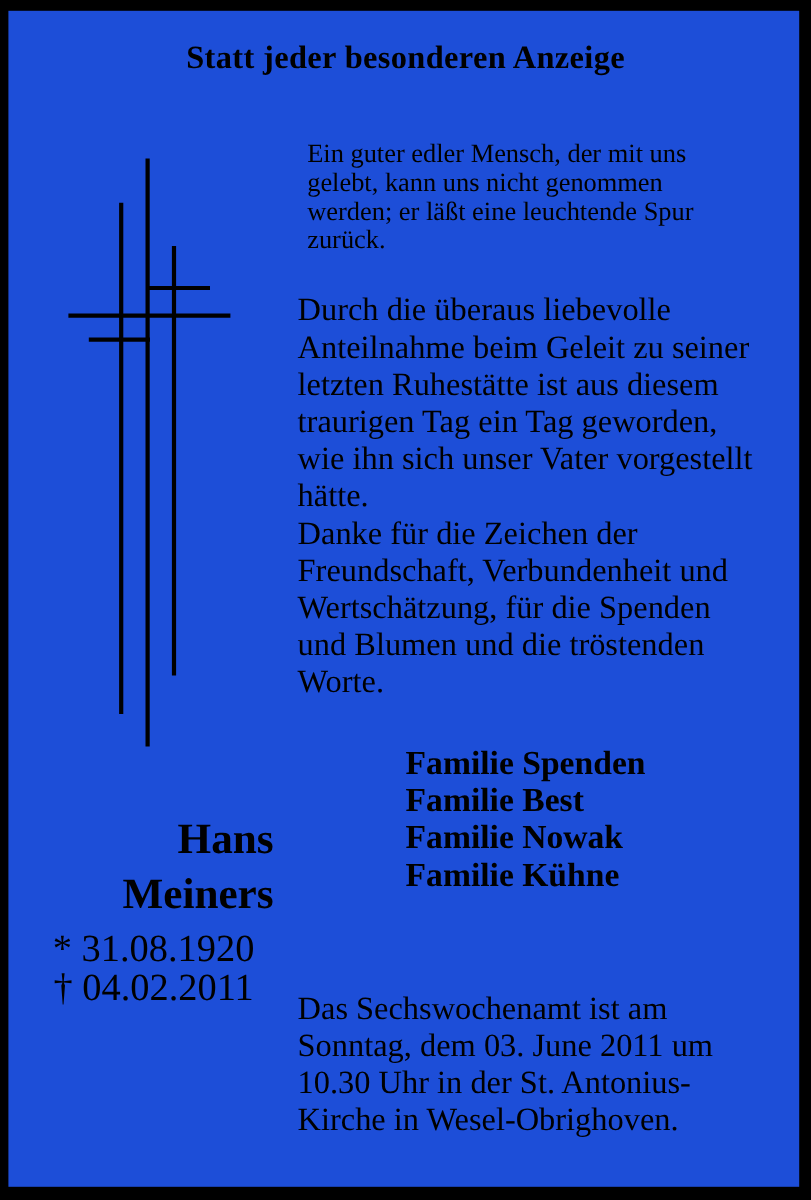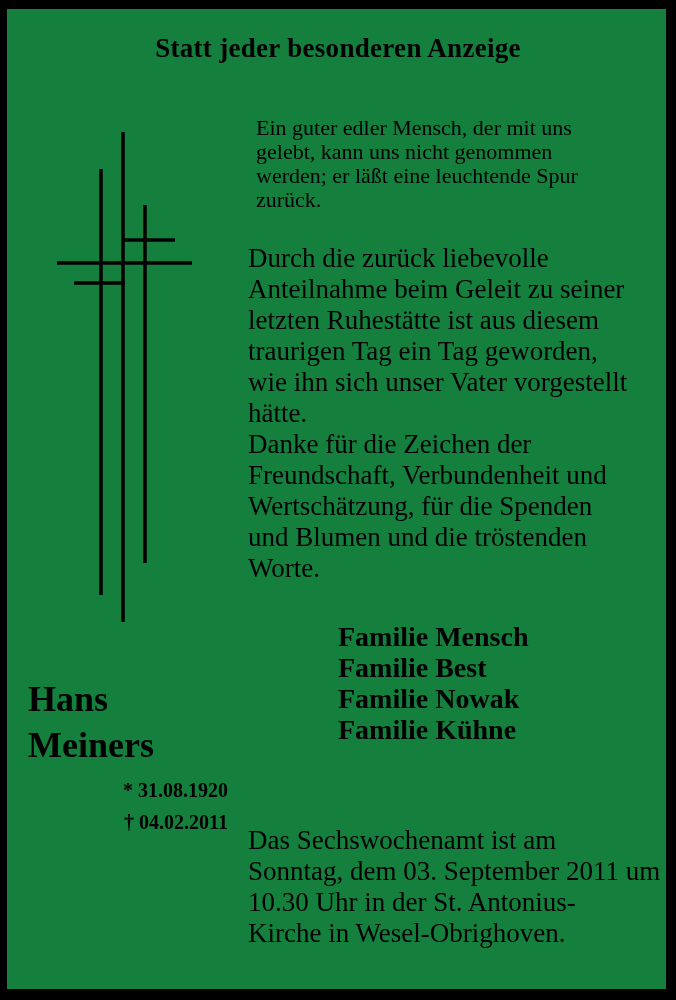--- a/index.html
+++ b/index.html
@@ -4,21 +4,21 @@
 <style>
   html, body {
     margin: 0;
     padding: 0;
     background: #ffffff;
   }
   .page {
     position: relative;
     width: 676px;
     height: 1000px;
-    background: #15803d;
+    background: #1d4ed8;
     color: #000000;
     font-family: "Liberation Serif", "DejaVu Serif", serif;
     overflow: hidden;
   }
   .abs { position: absolute; }
   .pre { white-space: pre; }
 
   
   .frame { position: absolute; background: #000000; }
   .frame-top    { left: 0; top: 0; width: 676px; height: 9px; }
@@ -53,32 +53,31 @@
 
   .families {
     left: 338px; top: 621px;
     font-size: 28px;
     line-height: 31px;
     font-weight: bold;
   }
 
   .name-block {
     left: 28px; top: 676px; width: 200px;
-    text-align: left;
+    text-align: right;
     font-size: 36px;
     line-height: 46px;
     font-weight: bold;
   }
 
   .dates-block {
     left: 28px; top: 774px; width: 200px;
-    text-align: right;
-    font-size: 20px;
+    text-align: center;
+    font-size: 32px;
     line-height: 32px;
-    font-weight: bold;
   }
   .dates-block .date-line { display: block; }
 
   .service {
     left: 248px; top: 825px;
     font-size: 27px;
     line-height: 31px;
   }
 </style>
 </head>
@@ -102,43 +101,43 @@
       <line x1="57" y1="263" x2="192" y2="263"></line>
       <line x1="74" y1="283" x2="125" y2="283"></line>
     </g>
   </svg>
 
   <div class="abs quote pre">Ein guter edler Mensch, der mit uns
 gelebt, kann uns nicht genommen
 werden; er läßt eine leuchtende Spur
 zurück.</div>
 
-  <div class="abs thanks pre">Durch die zurück liebevolle
+  <div class="abs thanks pre">Durch die überaus liebevolle
 Anteilnahme beim Geleit zu seiner
 letzten Ruhestätte ist aus diesem
 traurigen Tag ein Tag geworden,
 wie ihn sich unser Vater vorgestellt
 hätte.
 Danke für die Zeichen der
 Freundschaft, Verbundenheit und
 Wertschätzung, für die Spenden
 und Blumen und die tröstenden
 Worte.</div>
 
-  <div class="abs families pre">Familie Mensch
+  <div class="abs families pre">Familie Spenden
 Familie Best
 Familie Nowak
 Familie Kühne</div>
 
   <div class="abs name-block pre">Hans
 Meiners</div>
 
   <div class="abs dates-block">
     <span class="date-line">* 31.08.1920</span>
     <span class="date-line">† 04.02.2011</span>
   </div>
 
   <div class="abs service pre">Das Sechswochenamt ist am
-Sonntag, dem 03. September 2011 um
+Sonntag, dem 03. June 2011 um
 10.30 Uhr in der St. Antonius-
 Kirche in Wesel-Obrighoven.</div>
 
 </div>
 
 </body></html>

